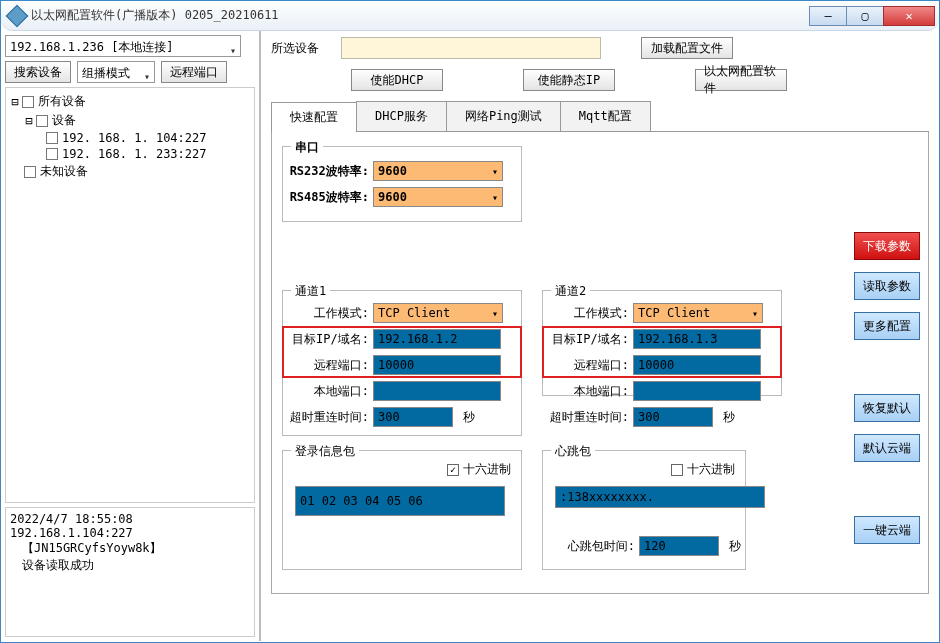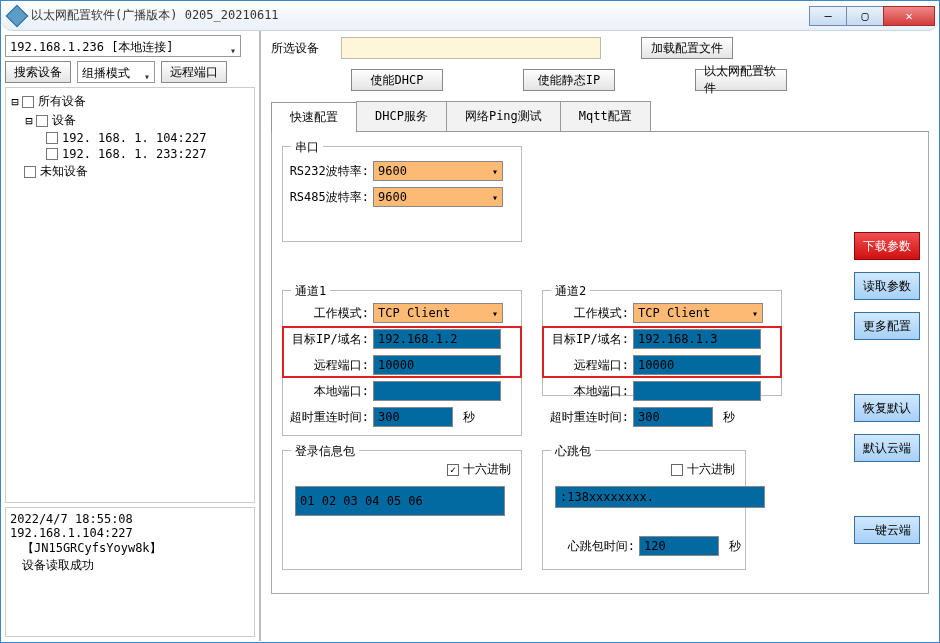--- a/index.html
+++ b/index.html
@@ -133,21 +133,21 @@
 
       <div class="tabs">
         <div class="tab active"><span>快速配置</span></div>
         <div class="tab"><span>DHCP服务</span></div>
         <div class="tab"><span>网络Ping测试</span></div>
         <div class="tab"><span>Mqtt配置</span></div>
       </div>
 
       <div class="panel">
 
-        <div class="gline" style="position:absolute; left:10px; top:14px; width:240px; height:96px;">
+        <div class="gline" style="position:absolute; left:10px; top:14px; width:240px; height:76px;font-weight:bold;">
           <div class="glabel">串口</div>
           <div class="field" style="margin-top:14px;">
               <div class="flab">RS232波特率:</div>
             <div class="combo-sm">
                 <span>9600</span>
               </div>
             </div>
           <div class="field">
               <div class="flab">RS485波特率:</div>
             <div class="combo-sm">

